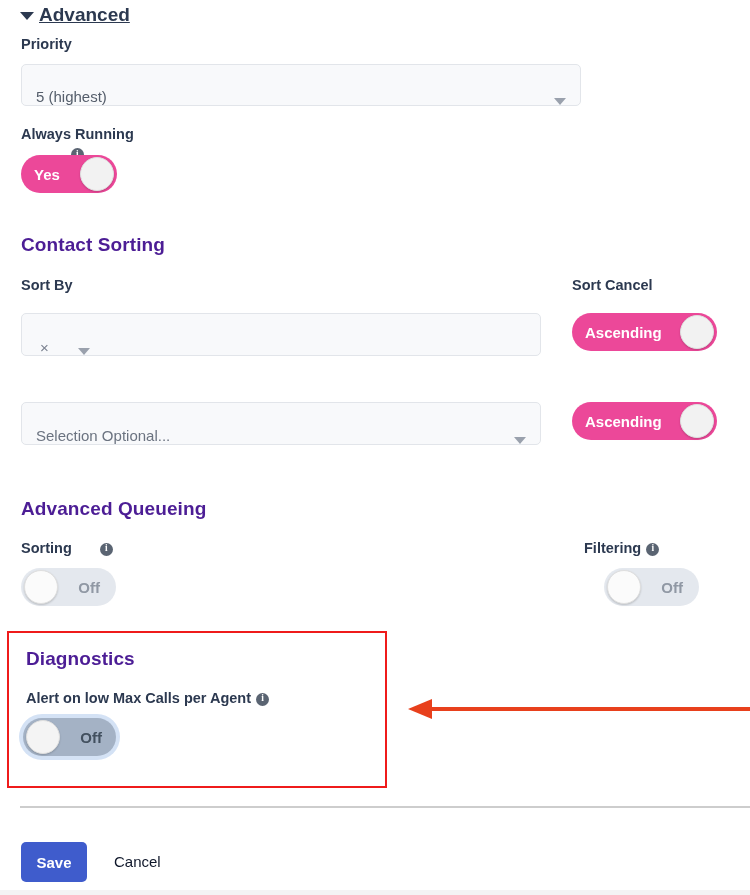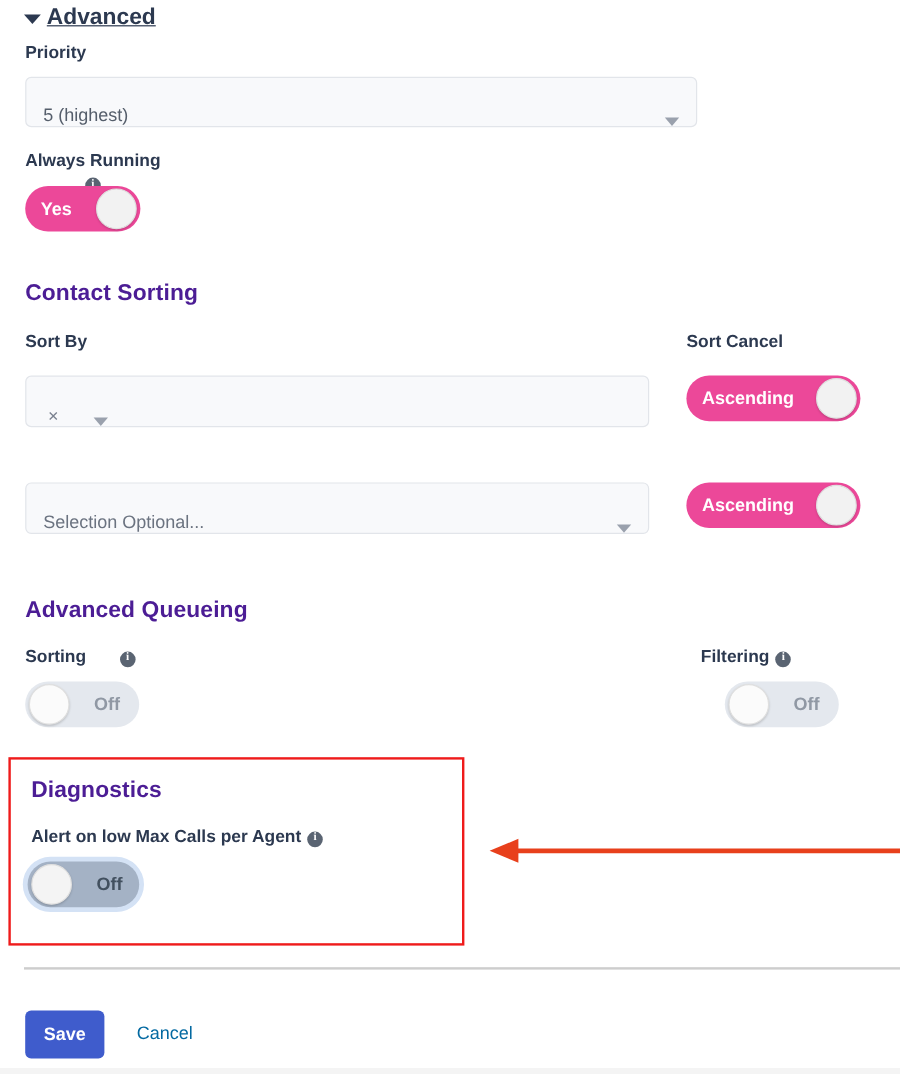--- a/index.html
+++ b/index.html
@@ -181,21 +181,21 @@
     border: none;
     border-radius: 5px;
     display: flex;
     align-items: center;
     justify-content: center;
     cursor: pointer;
     font-family: "Liberation Sans", sans-serif;
   }
   .btn-cancel {
     position: absolute;
-    color: #0369a1;
+    color: #0f172a;
     font-size: 15px;
     cursor: pointer;
     white-space: nowrap;
   }
   .bottom-strip {
     position: absolute;
     left: 0;
     bottom: 0;
     width: 750px;
     height: 5px;

